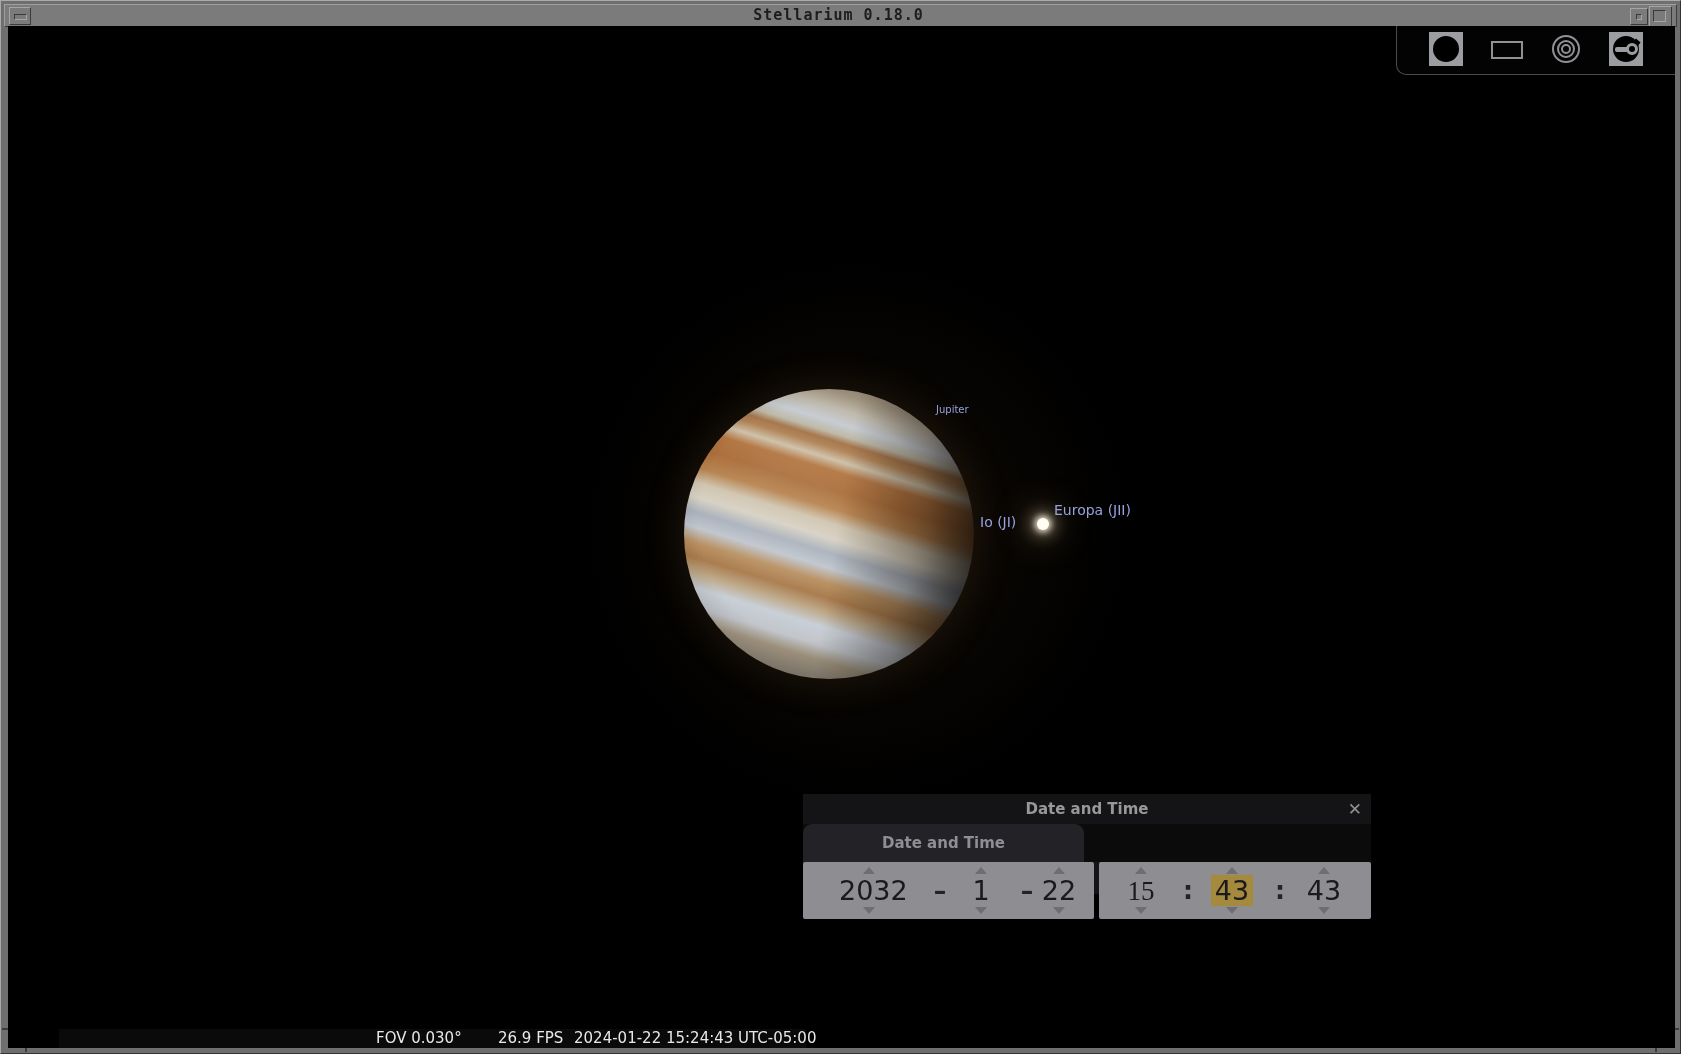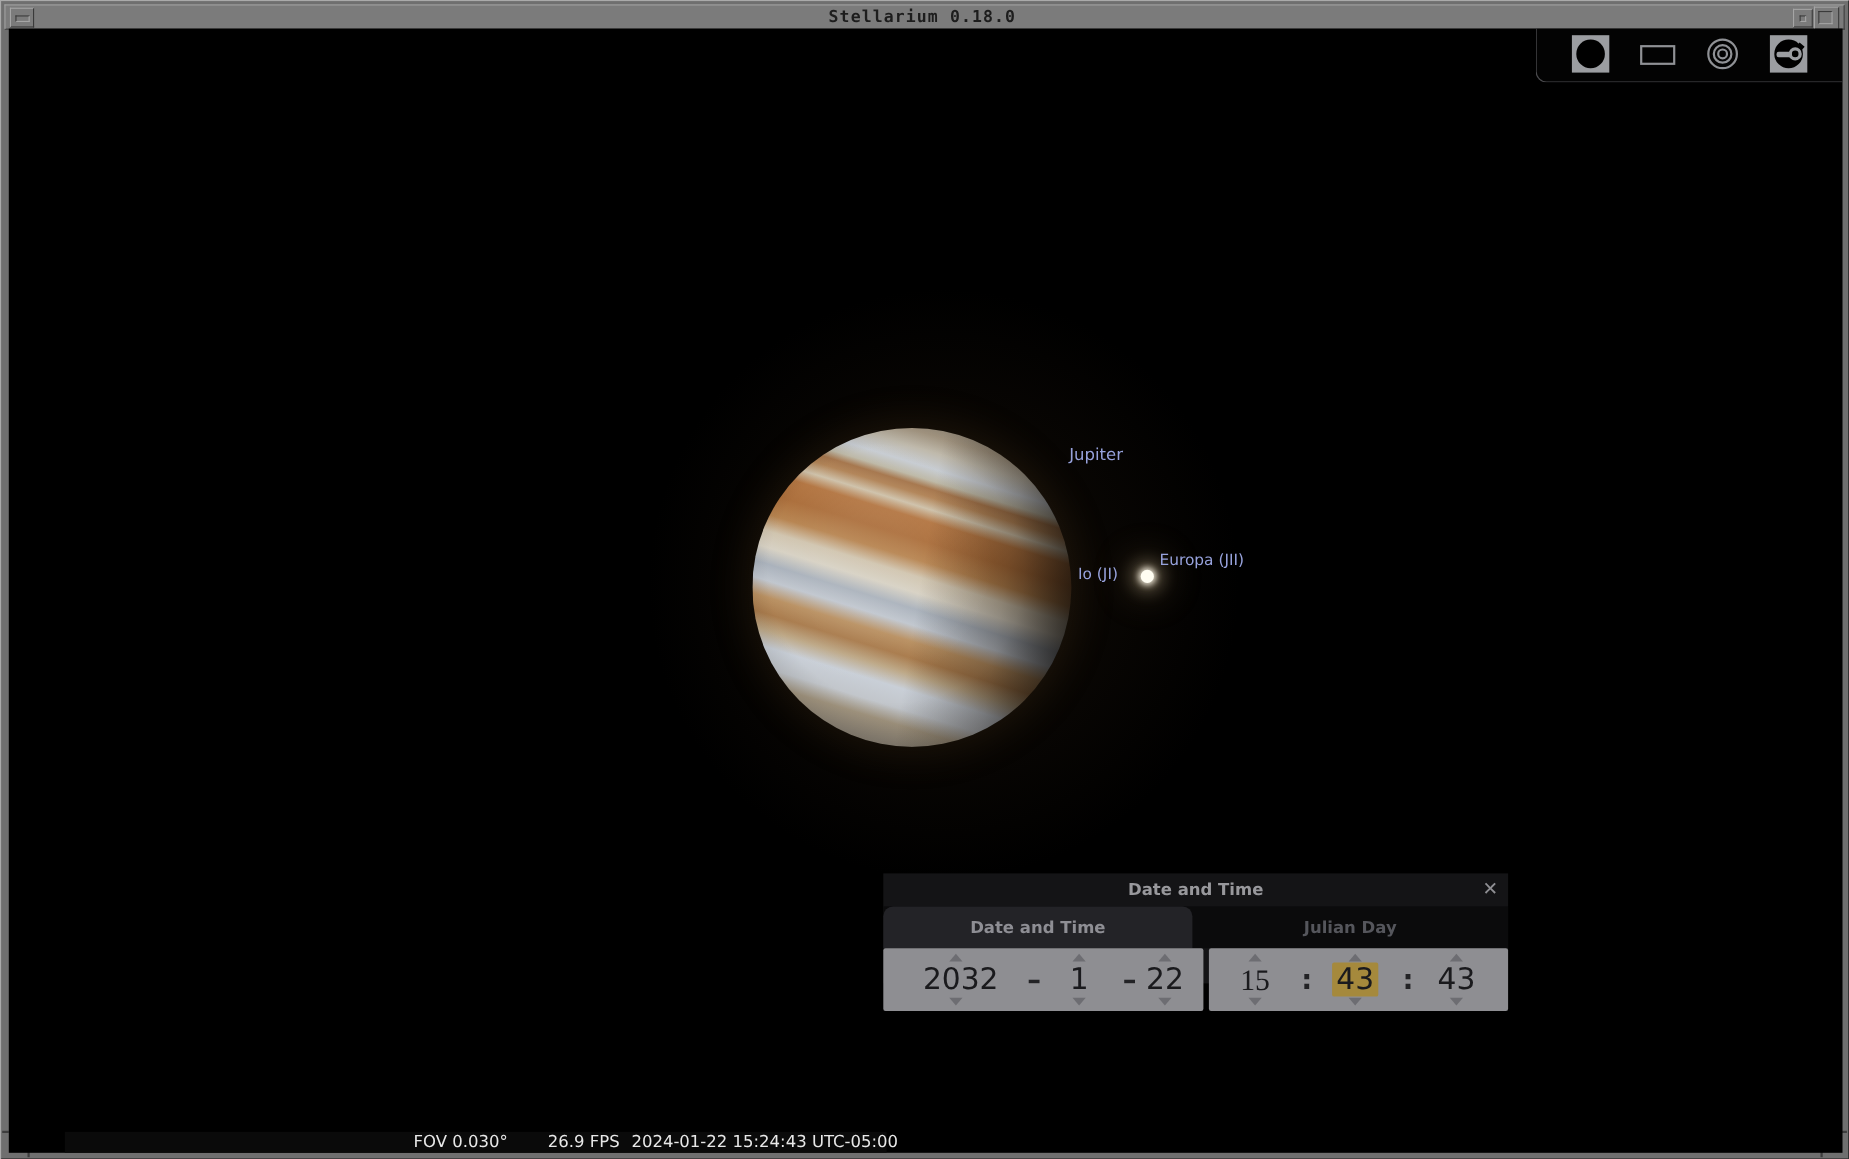--- a/index.html
+++ b/index.html
@@ -67,21 +67,21 @@
       linear-gradient(197deg,
         #7e766a 0%, #918879 7%, #a89a85 12%, #bfb9ab 16%, #c7ccd2 20%, #bdb8a6 23%,
         #a4744a 25%, #b08255 27%, #cdc0a8 30%, #b27440 33%, #aa6c38 38%, #b5814c 43%,
         #cfc3ad 47%, #d6d0c2 51%, #a8b0ba 55%, #bfc5cd 59%, #b88f60 63%, #a87a4b 67%,
         #bda887 71%, #c9cfd7 75%, #c2c6cb 80%, #a59882 84%, #91887a 89%, #847b6d 95%, #7b7265 100%);
     box-shadow:0 0 34px 8px rgba(120,85,45,0.16);}
   .europa{position:absolute;left:1029px;top:492px;width:12px;height:12px;border-radius:50%;background:#fffdf2;
           box-shadow:0 0 6px 2px rgba(255,250,235,0.9), 0 0 16px 6px rgba(230,210,170,0.45),
                      0 0 34px 14px rgba(180,150,100,0.18);}
   .objlabel{position:absolute;color:#97a2dc;font-size:14px;white-space:nowrap;}
-  .jupiter-label{left:964px;top:378px;font-size:15px;}
+  .jupiter-label{left:928px;top:378px;font-size:10px;}
   .io-label{left:972px;top:488px;}
   .europa-label{left:1046px;top:476px;}
 
   
   .dialog{position:absolute;left:795px;top:768px;width:568px;height:100px;background:#141416;}
   .dlg-title{position:absolute;left:0;right:0;top:0;height:30px;line-height:30px;text-align:center;
              color:#98989c;font-weight:bold;font-size:15px;}
   .dlg-close{position:absolute;right:9px;top:4px;color:#8f8f93;font-size:17px;font-weight:bold;
              line-height:22px;cursor:default;}
   .dlg-tabs{position:absolute;left:0;top:30px;width:568px;height:38px;background:#0b0b0c;}
@@ -159,21 +159,20 @@
 
     <div class="objlabel jupiter-label">Jupiter</div>
     <div class="objlabel io-label">Io (JI)</div>
     <div class="objlabel europa-label">Europa (JII)</div>
 
     <div class="dialog">
       <div class="dlg-title">Date and Time</div>
       <div class="dlg-close">✕</div>
       <div class="dlg-tabs">
         <div class="tab tab-active">Date and Time</div>
-        <div class="tab tab-inactive">Julian Day</div>
       </div>
 
       <div class="gray-panel date-panel"></div>
       <div class="gray-panel time-panel"></div>
 
       <div class="spin-col" style="left:66px;">
         <div class="spin-up"></div>
         <div class="spin-value"><span>2032</span></div>
         <div class="spin-down"></div>
       </div>

